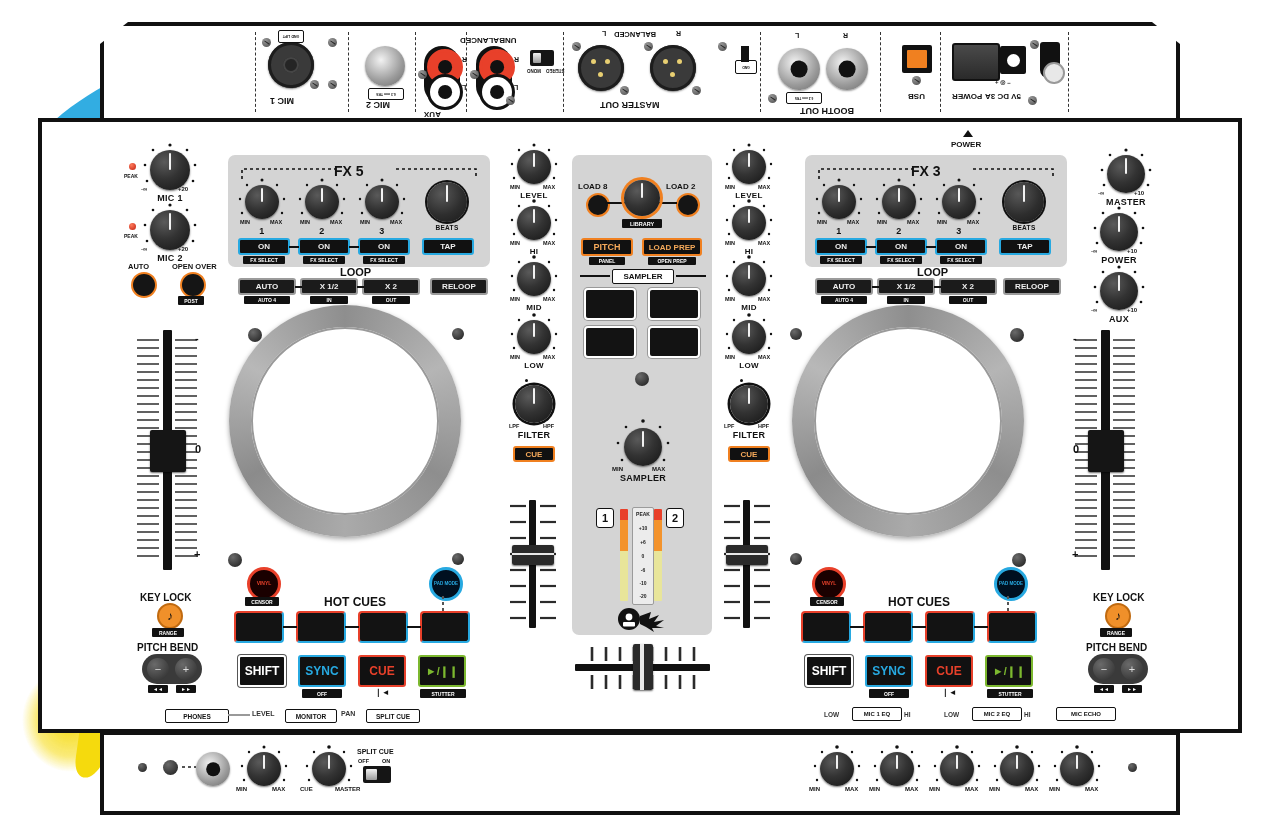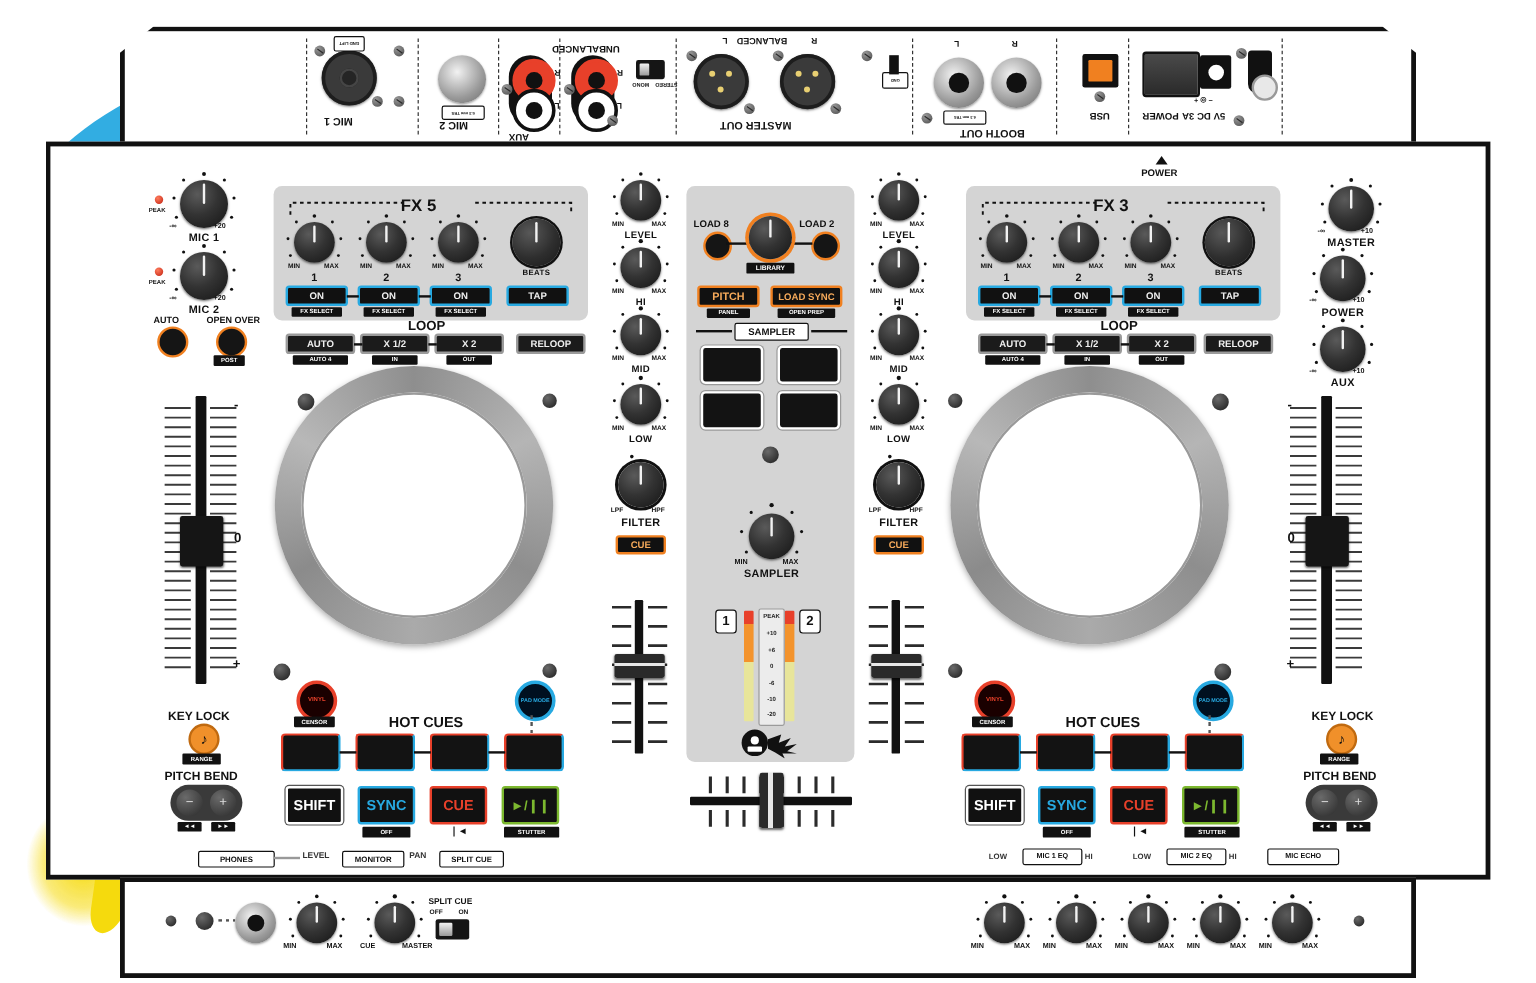--- a/index.html
+++ b/index.html
@@ -780,21 +780,21 @@
   <div class="rbtn orangeled" style="left:586px;top:193px;width:20px;height:20px;"></div>
   <div class="txt" style="left:666px;top:182px;font-size:8px;text-align:center;">LOAD 2</div>
   <div class="rbtn orangeled" style="left:676px;top:193px;width:20px;height:20px;"></div>
   <div style="position:absolute;left:605px;top:202px;width:20px;height:2px;background:#111;"></div>
   <div style="position:absolute;left:659px;top:202px;width:18px;height:2px;background:#111;"></div>
 
   <div class="knob" style="left:624px;top:180px;width:36px;height:36px;box-shadow:0 0 0 3px #f08020;"></div>
   <div class="chip" style="left:622px;top:219px;width:40px;height:9px;font-size:5.5px;">LIBRARY</div>
 
   <div class="btn orange" style="left:581px;top:238px;width:52px;height:18px;font-size:9px;">PITCH</div>
-  <div class="btn orange" style="left:642px;top:238px;width:60px;height:18px;font-size:8px;">LOAD SYNC</div>
+  <div class="btn orange" style="left:642px;top:238px;width:60px;height:18px;font-size:8px;">LOAD PREP</div>
   <div class="chip" style="left:589px;top:257px;width:36px;height:8px;font-size:5px;">PANEL</div>
   <div class="chip" style="left:648px;top:257px;width:48px;height:8px;font-size:5px;">OPEN PREP</div>
 
   <div style="position:absolute;left:580px;top:275px;width:30px;height:2px;background:#111;"></div>
   <div style="position:absolute;left:676px;top:275px;width:30px;height:2px;background:#111;"></div>
   <div class="chipo" style="left:612px;top:269px;width:60px;height:13px;font-size:8px;">SAMPLER</div>
 
   <div class="pad" style="left:584px;top:288px;width:52px;height:32px;border:2px solid #fff;box-shadow:0 0 0 1px #999;"></div>
   <div class="pad" style="left:648px;top:288px;width:52px;height:32px;border:2px solid #fff;box-shadow:0 0 0 1px #999;"></div>
   <div class="pad" style="left:584px;top:326px;width:52px;height:32px;border:2px solid #fff;box-shadow:0 0 0 1px #999;"></div>

